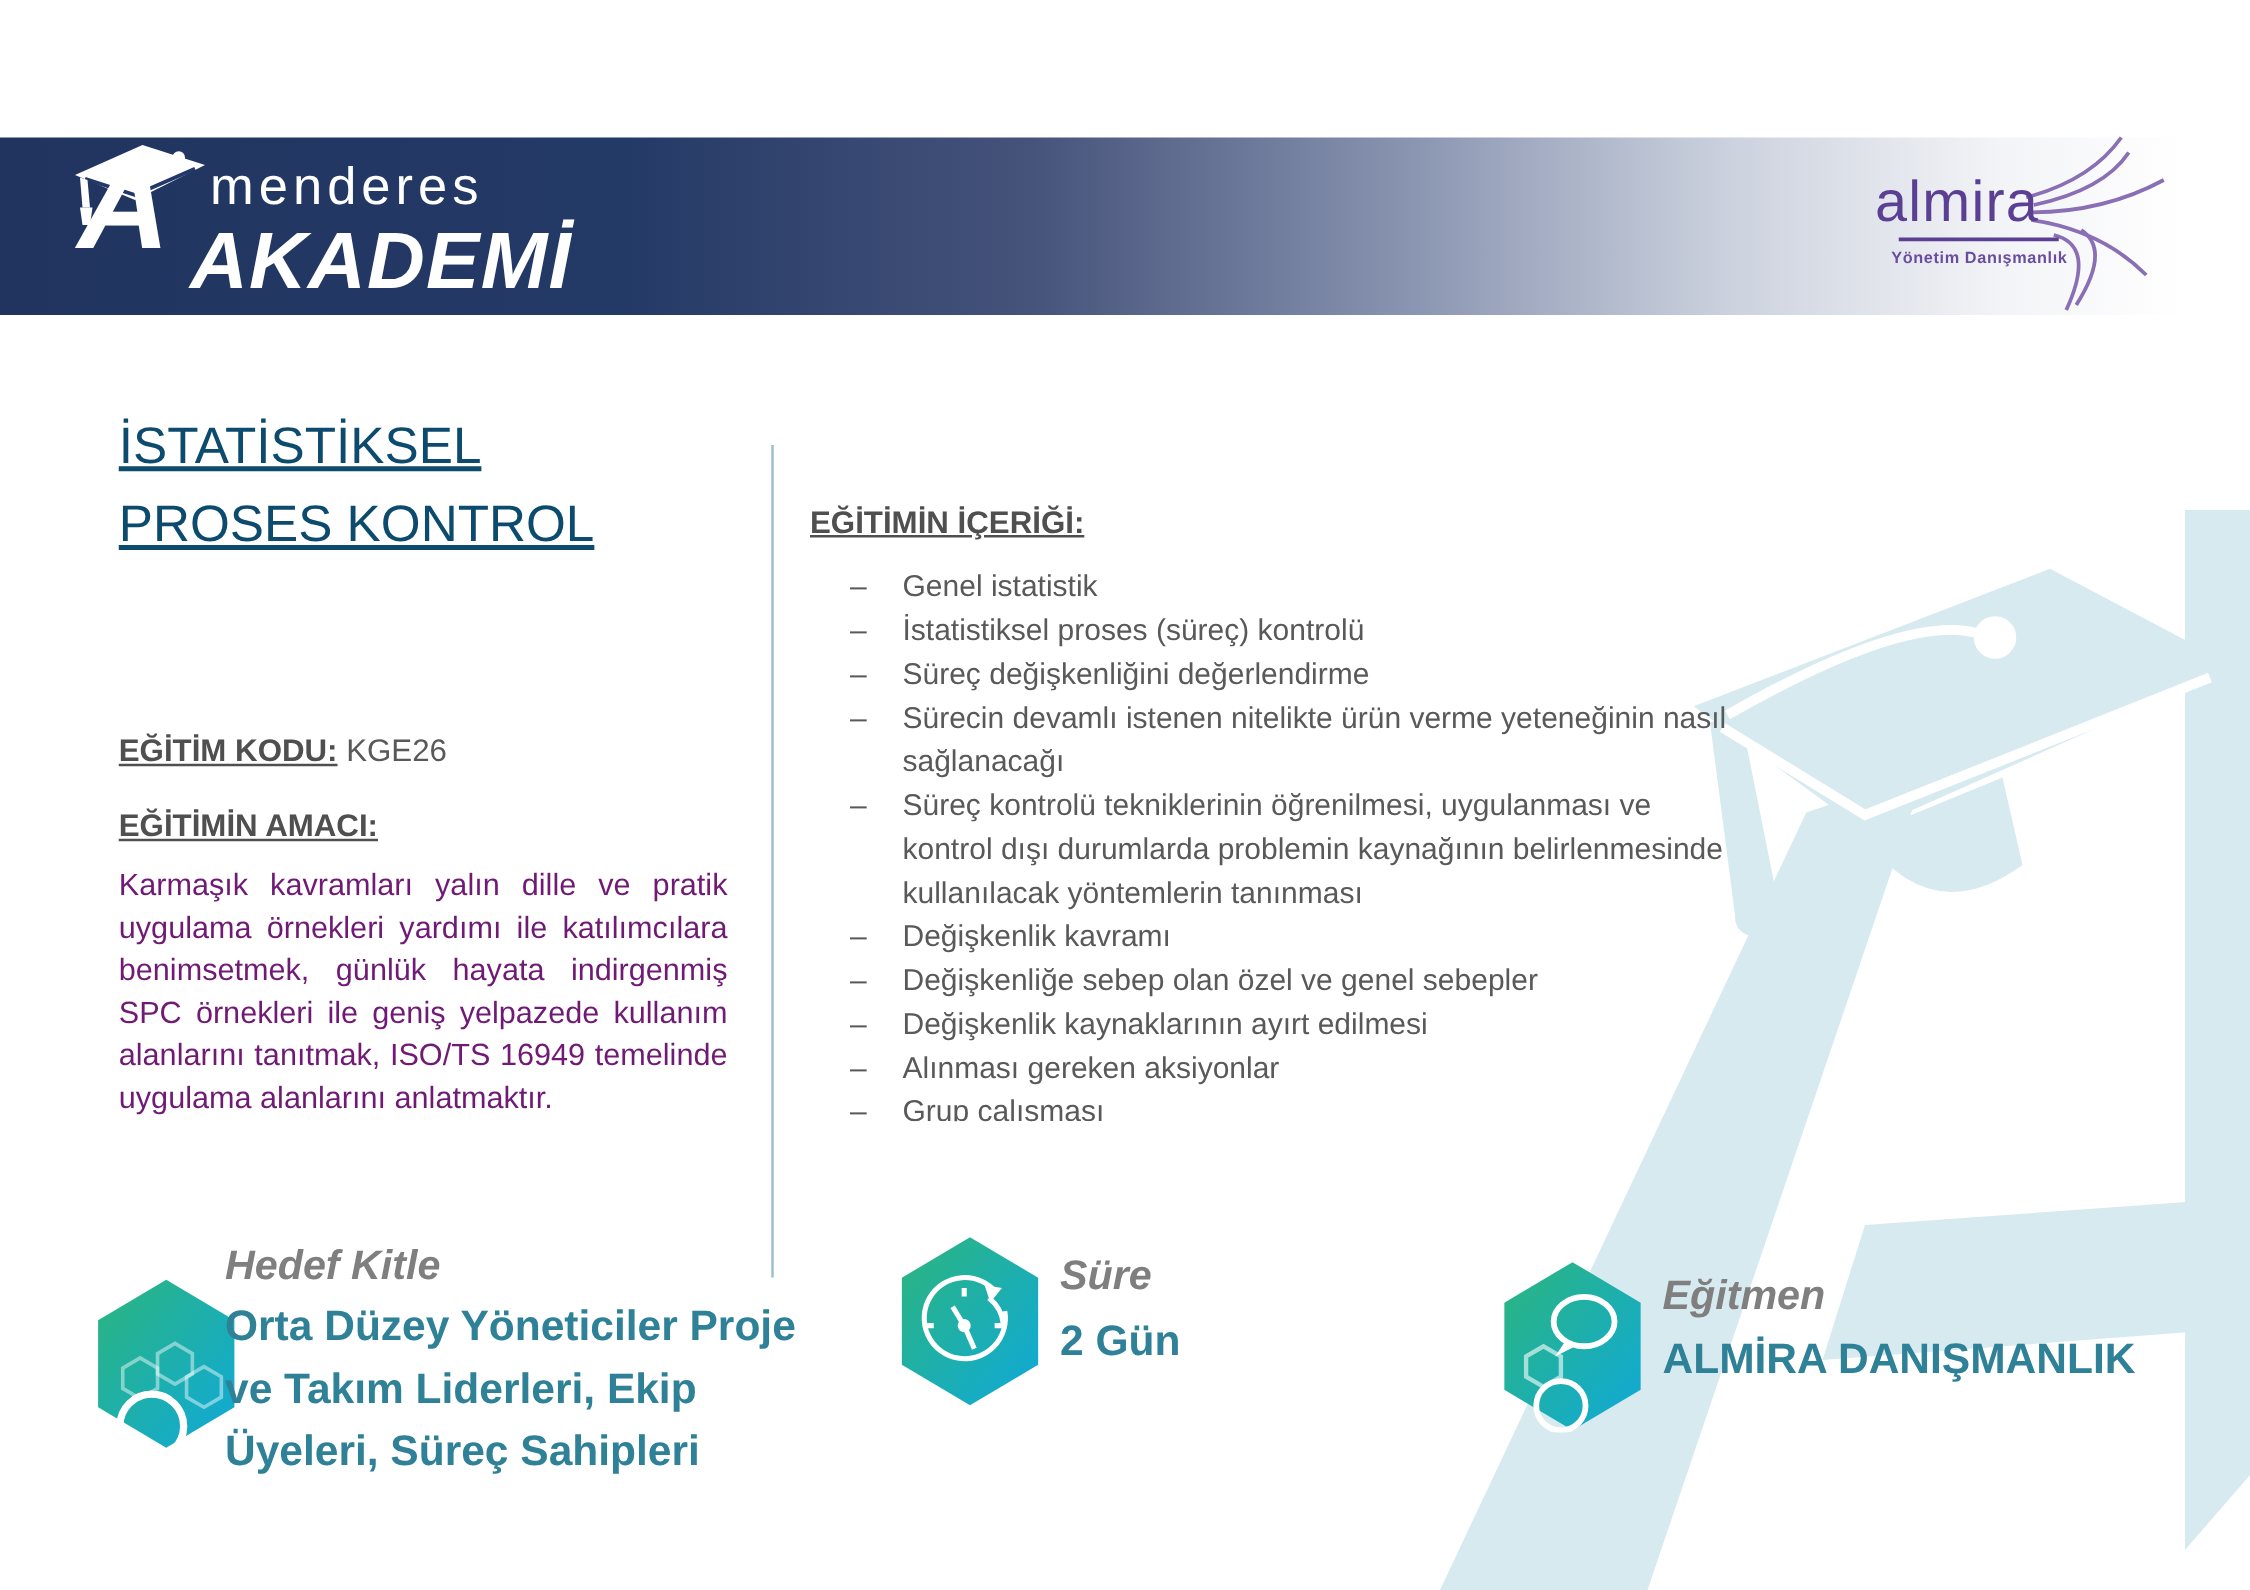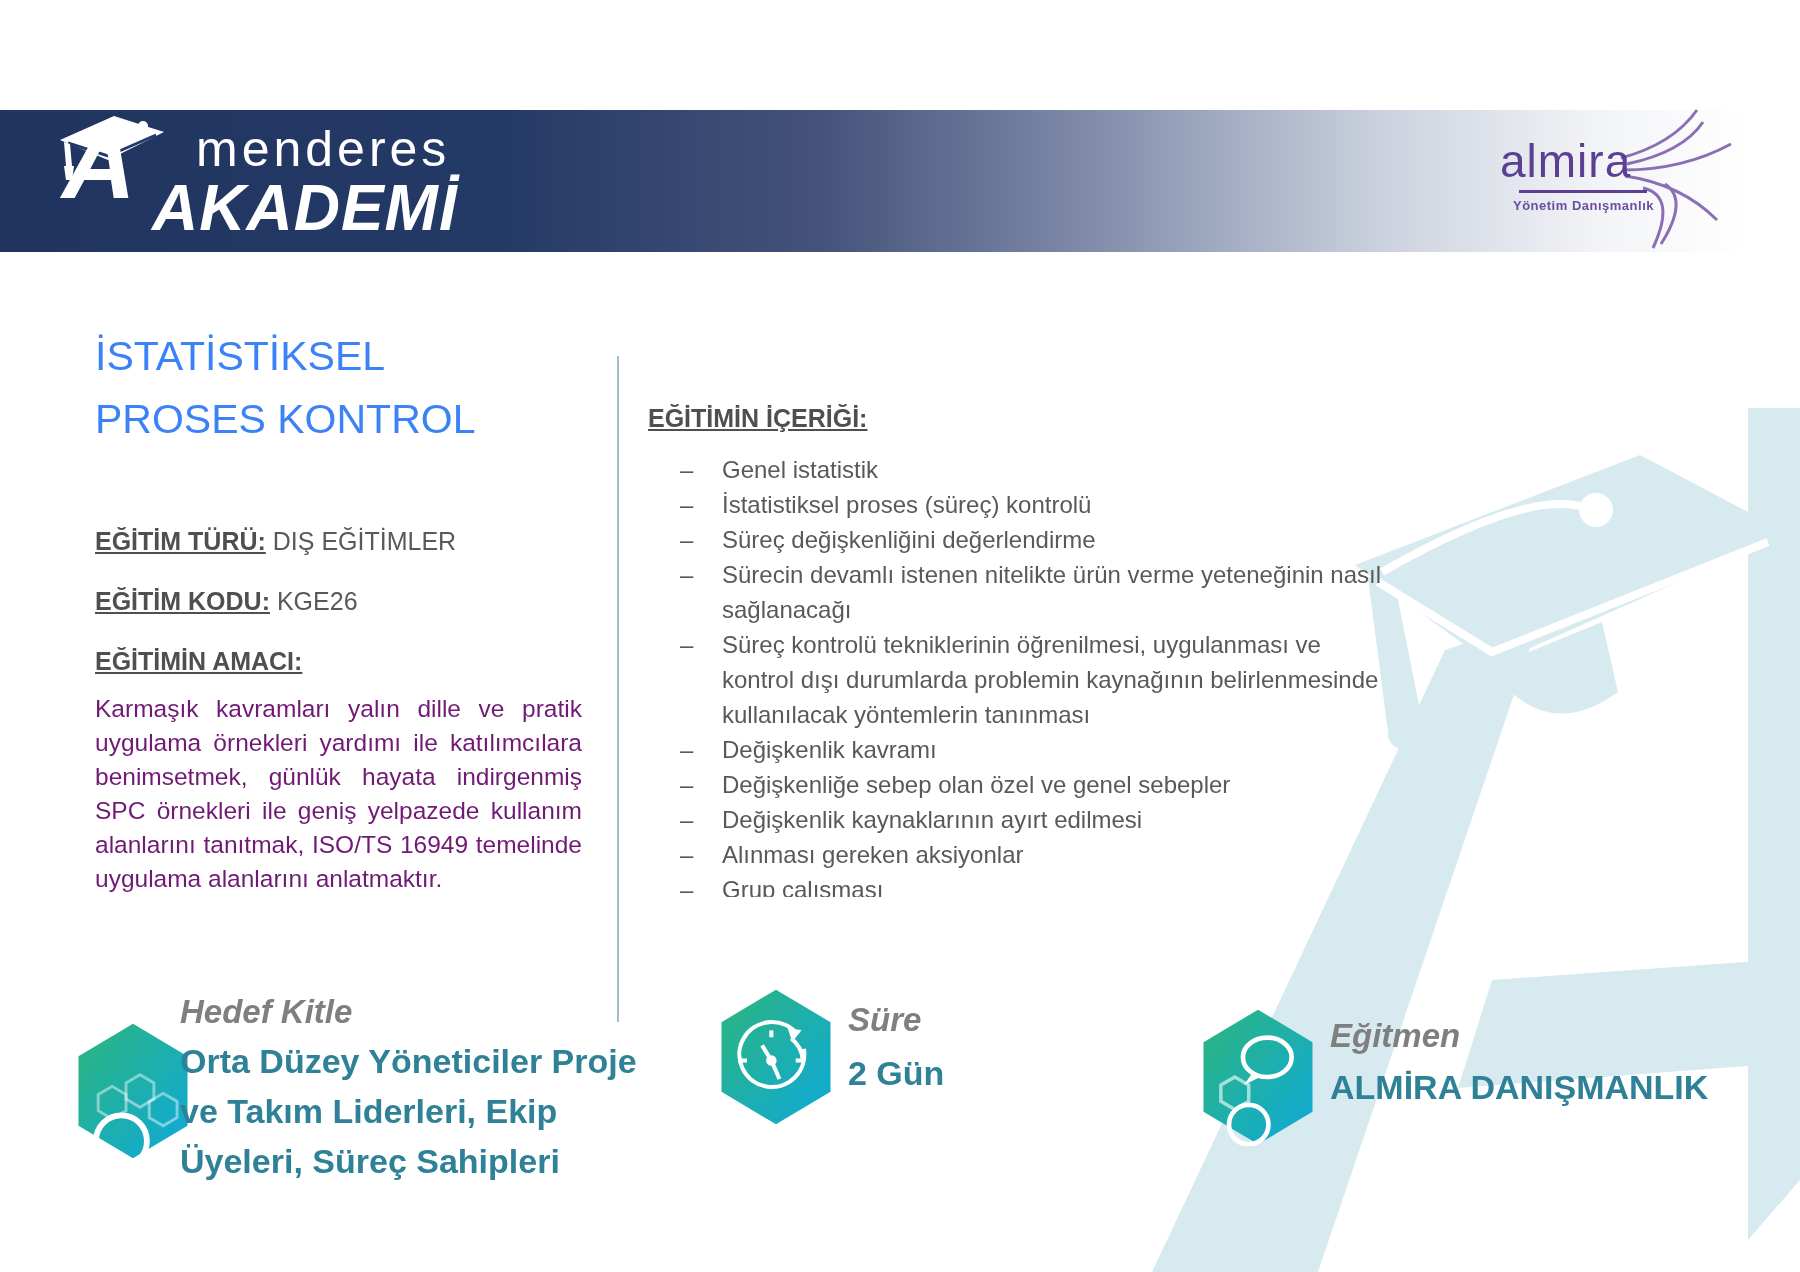--- a/index.html
+++ b/index.html
@@ -14,35 +14,35 @@
     position:absolute;left:0;top:110px;width:1800px;height:142px;z-index:2;
     background:linear-gradient(90deg,#20345f 0%,#243a66 28%,#46537b 46%,#8b96b2 63%,#ccd2de 77%,#f3f4f7 89%,#ffffff 97%);
   }
   .brand{position:absolute;left:0;top:0;width:480px;height:142px;color:#fff;}
   .brand-a{
     position:absolute;left:62px;top:2px;font-size:102px;line-height:102px;
     font-weight:bold;font-style:italic;color:#fff;
   }
   .brand-cap{position:absolute;left:48px;top:0px;}
   .brand-menderes{
-    position:absolute;left:168px;top:16px;font-size:50px;line-height:46px;
-    letter-spacing:4px;font-weight:400;color:#fff;margin-left:28px;
+    position:absolute;left:168px;top:16px;font-size:42px;line-height:46px;
+    letter-spacing:4px;font-weight:400;color:#fff;
   }
   .brand-akademi{
     position:absolute;left:152px;top:66px;font-size:64px;line-height:64px;
     font-weight:bold;font-style:italic;letter-spacing:1px;color:#fff;
   }
   
   .almira{position:absolute;left:1495px;top:100px;width:260px;height:150px;z-index:3;}
   .almira-name{position:absolute;left:5px;top:38px;font-size:46px;line-height:46px;color:#5b3f93;letter-spacing:1px;}
   .almira-underline{position:absolute;left:24px;top:90px;width:128px;height:3px;background:#5b3f93;}
   .almira-sub{position:absolute;left:18px;top:98px;font-size:13px;font-weight:bold;color:#6b4da0;letter-spacing:0.5px;}
   .almira-star{position:absolute;left:118px;top:0px;}
   
-  .title{position:absolute;left:95px;top:325px;font-size:41px;line-height:63px;color:#3b82f6;z-index:2;}
+  .title{position:absolute;left:95px;top:325px;font-size:41px;line-height:63px;color:#0c4a6e;z-index:2;text-decoration:underline;}
   .meta{position:absolute;left:95px;font-size:25px;color:#595959;z-index:2;}
   .meta b{color:#4f4f4f;text-decoration:underline;}
   .meta-type{top:527px;}
   .meta-code{top:587px;}
   .purpose-head{position:absolute;left:95px;top:647px;font-size:25px;font-weight:bold;color:#4f4f4f;text-decoration:underline;z-index:2;}
   .purpose-text{
     position:absolute;left:95px;top:692px;width:487px;font-size:24.5px;line-height:34px;
     color:#701a75;text-align:justify;z-index:2;
   }
   
@@ -122,21 +122,20 @@
     <span class="almira-name">almira</span>
     <div class="almira-underline"></div>
     <span class="almira-sub">Yönetim Danışmanlık</span>
   </div>
 
   <div class="title">
     <div>İSTATİSTİKSEL</div>
     <div>PROSES KONTROL</div>
   </div>
 
-  <div class="meta meta-type"><b>EĞİTİM TÜRÜ:</b><span> DIŞ EĞİTİMLER</span></div>
 
   <div class="meta meta-code"><b>EĞİTİM KODU:</b><span> KGE26</span></div>
 
   <div class="purpose-head">EĞİTİMİN AMACI:</div>
   <div class="purpose-text">Karmaşık kavramları yalın dille ve pratik uygulama örnekleri yardımı ile katılımcılara benimsetmek, günlük hayata indirgenmiş SPC örnekleri ile geniş yelpazede kullanım alanlarını tanıtmak, ISO/TS 16949 temelinde uygulama alanlarını anlatmaktır.</div>
 
   <div class="divider"></div>
 
   <div class="content-head">EĞİTİMİN İÇERİĞİ:</div>
   <div class="content-list-wrap">

